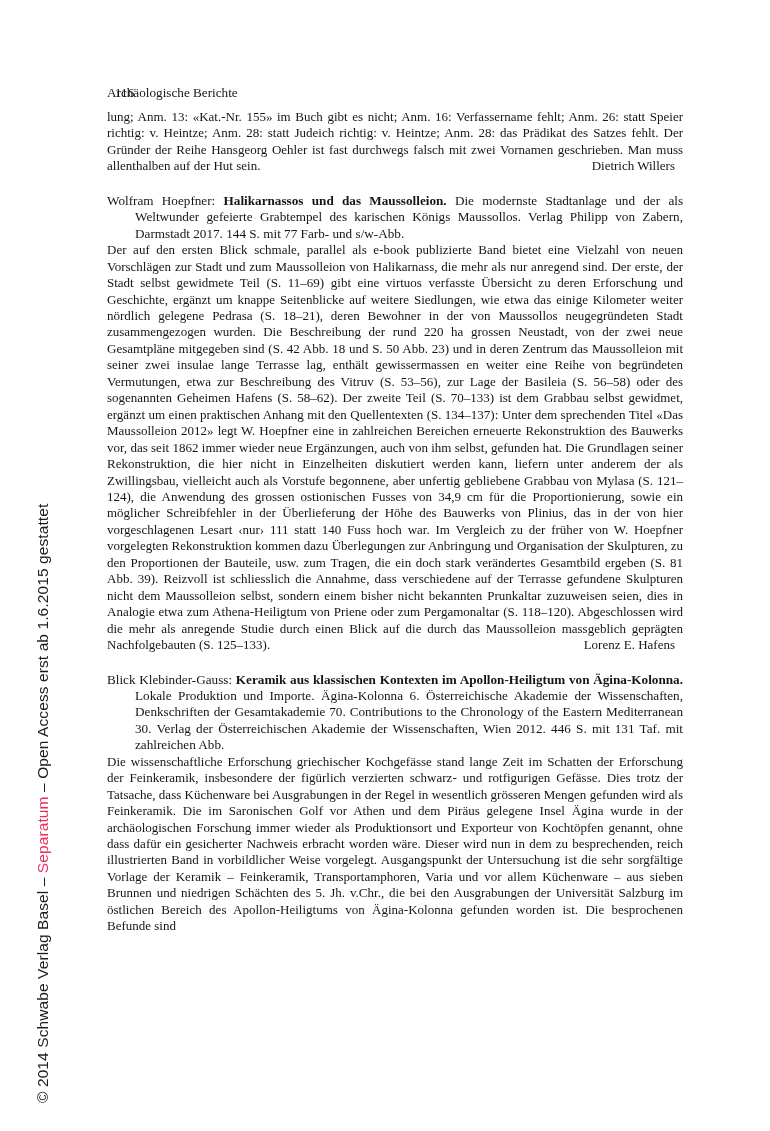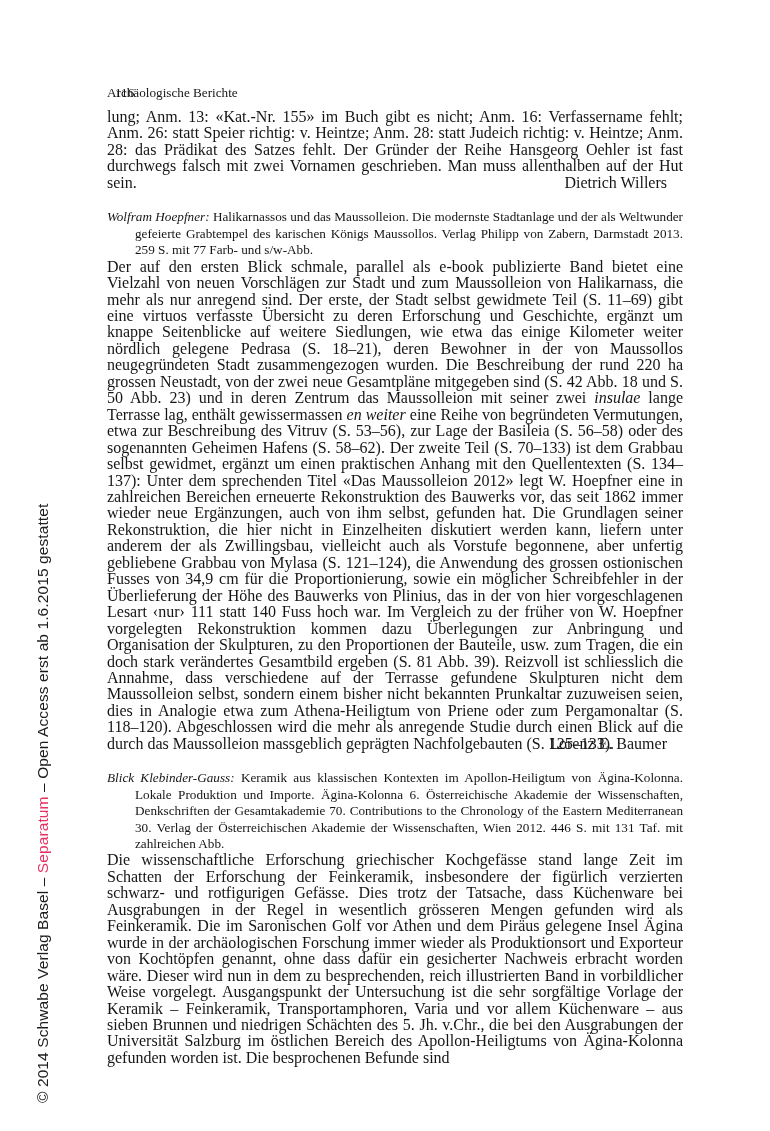--- a/index.html
+++ b/index.html
@@ -33,42 +33,42 @@
     position: absolute;
     left: 8px;
     top: 0;
   }
   .running-head {
     display: block;
     text-align: left;
   }
   p { margin: 0; }
   .body-para {
-    font-size: 16px;
+    font-size: 13px;
     line-height: 16.45px;
     text-align: justify;
     position: relative;
   }
   .signature {
     position: absolute;
-    right: 16px;
+    right: 8px;
     bottom: 0;
     white-space: nowrap;
   }
   .review-heading {
     font-size: 13.2px;
     line-height: 16.45px;
     text-align: justify;
     margin-top: 18px;
     padding-left: 28px;
     text-indent: -28px;
   }
-  .review-heading .author { font-style: italic; }
-  .review-heading .title  { font-weight: normal; }
-  .it { font-style: italic; }
+  .review-heading .author { }
+  .review-heading .title  { font-weight: bold; }
+  .it { }
   .sidebar {
     position: absolute;
     left: 34px;
     top: 1103px;
     transform: rotate(-90deg);
     transform-origin: 0 0;
     white-space: nowrap;
     font-family: "Liberation Sans", sans-serif;
     font-size: 15.5px;
     letter-spacing: 0.1px;
@@ -94,30 +94,30 @@
     </div>
 
     <p class="body-para">
       <span>lung; Anm. 13: «Kat.-Nr. 155» im Buch gibt es nicht; Anm. 16: Verfassername fehlt; Anm. 26: statt Speier richtig: v. Heintze; Anm. 28: statt Judeich richtig: v. Heintze; Anm. 28: das Prädikat des Satzes fehlt. Der Gründer der Reihe Hansgeorg Oehler ist fast durchwegs falsch mit zwei Vornamen geschrieben. Man muss allenthalben auf der Hut sein.</span>
       <span class="signature">Dietrich Willers</span>
     </p>
 
     <p class="review-heading">
       <span class="author">Wolfram Hoepfner:</span>
       <span class="title">Halikarnassos und das Maussolleion.</span>
-      <span>Die modernste Stadtanlage und der als Weltwunder gefeierte Grabtempel des karischen Königs Maussollos. Verlag Philipp von Zabern, Darmstadt 2013. 259 S. mit 77 Farb- und s/w-Abb.</span>
+      <span>Die modernste Stadtanlage und der als Weltwunder gefeierte Grabtempel des karischen Königs Maussollos. Verlag Philipp von Zabern, Darmstadt 2017. 144 S. mit 77 Farb- und s/w-Abb.</span>
     </p>
 
     <p class="body-para">
       <span>Der auf den ersten Blick schmale, parallel als e-book publizierte Band bietet eine Vielzahl von neuen Vorschlägen zur Stadt und zum Maussolleion von Halikarnass, die mehr als nur anregend sind. Der erste, der Stadt selbst gewidmete Teil (S. 11–69) gibt eine virtuos verfasste Übersicht zu deren Erforschung und Geschichte, ergänzt um knappe Seitenblicke auf weitere Siedlungen, wie etwa das einige Kilometer weiter nördlich gelegene Pedrasa (S. 18–21), deren Bewohner in der von Maussollos neugegründeten Stadt zusammengezogen wurden. Die Beschreibung der rund 220 ha grossen Neustadt, von der zwei neue Gesamtpläne mitgegeben sind (S. 42 Abb. 18 und S. 50 Abb. 23) und in deren Zentrum das Maussolleion mit seiner zwei</span>
       <span class="it">insulae</span>
       <span>lange Terrasse lag, enthält gewissermassen</span>
       <span class="it">en weiter</span>
       <span>eine Reihe von begründeten Vermutungen, etwa zur Beschreibung des Vitruv (S. 53–56), zur Lage der Basileia (S. 56–58) oder des sogenannten Geheimen Hafens (S. 58–62). Der zweite Teil (S. 70–133) ist dem Grabbau selbst gewidmet, ergänzt um einen praktischen Anhang mit den Quellentexten (S. 134–137): Unter dem sprechenden Titel «Das Maussolleion 2012» legt W. Hoepfner eine in zahlreichen Bereichen erneuerte Rekonstruktion des Bauwerks vor, das seit 1862 immer wieder neue Ergänzungen, auch von ihm selbst, gefunden hat. Die Grundlagen seiner Rekonstruktion, die hier nicht in Einzelheiten diskutiert werden kann, liefern unter anderem der als Zwillingsbau, vielleicht auch als Vorstufe begonnene, aber unfertig gebliebene Grabbau von Mylasa (S. 121–124), die Anwendung des grossen ostionischen Fusses von 34,9 cm für die Proportionierung, sowie ein möglicher Schreibfehler in der Überlieferung der Höhe des Bauwerks von Plinius, das in der von hier vorgeschlagenen Lesart ‹nur› 111 statt 140 Fuss hoch war. Im Vergleich zu der früher von W. Hoepfner vorgelegten Rekonstruktion kommen dazu Überlegungen zur Anbringung und Organisation der Skulpturen, zu den Proportionen der Bauteile, usw. zum Tragen, die ein doch stark verändertes Gesamtbild ergeben (S. 81 Abb. 39). Reizvoll ist schliesslich die Annahme, dass verschiedene auf der Terrasse gefundene Skulpturen nicht dem Maussolleion selbst, sondern einem bisher nicht bekannten Prunkaltar zuzuweisen seien, dies in Analogie etwa zum Athena-Heiligtum von Priene oder zum Pergamonaltar (S. 118–120). Abgeschlossen wird die mehr als anregende Studie durch einen Blick auf die durch das Maussolleion massgeblich geprägten Nachfolgebauten (S. 125–133).</span>
-      <span class="signature">Lorenz E. Baumer</span>
+      <span class="signature">Lorenz E. Hafens</span>
     </p>
 
     <p class="review-heading">
       <span class="author">Blick Klebinder-Gauss:</span>
       <span class="title">Keramik aus klassischen Kontexten im Apollon-Heiligtum von Ägina-Kolonna.</span>
       <span>Lokale Produktion und Importe. Ägina-Kolonna 6. Österreichische Akademie der Wissenschaften, Denkschriften der Gesamtakademie 70. Contributions to the Chronology of the Eastern Mediterranean 30. Verlag der Österreichischen Akademie der Wissenschaften, Wien 2012. 446 S. mit 131 Taf. mit zahlreichen Abb.</span>
     </p>
 
     <p class="body-para">
       <span>Die wissenschaftliche Erforschung griechischer Kochgefässe stand lange Zeit im Schatten der Erforschung der Feinkeramik, insbesondere der figürlich verzierten schwarz- und rotfigurigen Gefässe. Dies trotz der Tatsache, dass Küchenware bei Ausgrabungen in der Regel in wesentlich grösseren Mengen gefunden wird als Feinkeramik. Die im Saronischen Golf vor Athen und dem Piräus gelegene Insel Ägina wurde in der archäologischen Forschung immer wieder als Produktionsort und Exporteur von Kochtöpfen genannt, ohne dass dafür ein gesicherter Nachweis erbracht worden wäre. Dieser wird nun in dem zu besprechenden, reich illustrierten Band in vorbildlicher Weise vorgelegt. Ausgangspunkt der Untersuchung ist die sehr sorgfältige Vorlage der Keramik – Feinkeramik, Transportamphoren, Varia und vor allem Küchenware – aus sieben Brunnen und niedrigen Schächten des 5. Jh. v.Chr., die bei den Ausgrabungen der Universität Salzburg im östlichen Bereich des Apollon-Heiligtums von Ägina-Kolonna gefunden worden ist. Die besprochenen Befunde sind</span>

